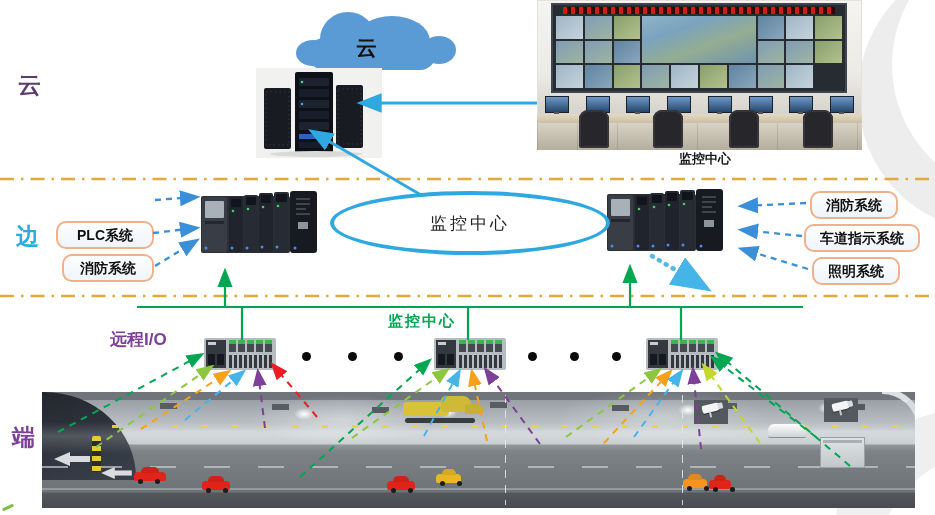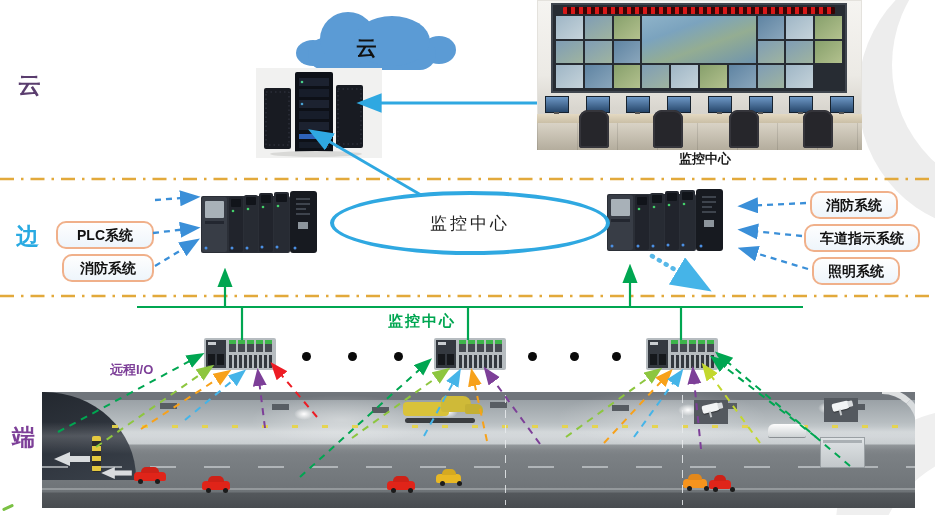--- a/index.html
+++ b/index.html
@@ -77,21 +77,21 @@
   .b6 { left:812px; top:257px; width:84px; }
 
   
   .ellipse-net { left:330px; top:191px; width:280px; height:64px; border:4px solid #2fa8e1; border-radius:50%;
     background:#fff; display:flex; align-items:center; justify-content:center; box-sizing:border-box;
     font-size:17px; letter-spacing:3px; color:#222; }
   .lbl-eic { left:385px; top:262px; width:172px; text-align:center; color:#00aeef; font-weight:bold; font-size:15px; }
 
   
   .lbl-bus { left:388px; top:312px; color:#00a651; font-weight:bold; font-size:15px; letter-spacing:2px; }
-  .lbl-rio { left:110px; top:361px; color:#7d3f98; font-weight:bold; font-size:13px; }
+  .lbl-rio { left:110px; top:328px; color:#7d3f98; font-weight:bold; font-size:17px; }
 
   
   .tunnel { left:42px; top:392px; width:873px; height:116px; overflow:hidden; z-index:2;
     background:linear-gradient(180deg,
       #70757b 0px,#70757b 8px,
       #9aa1a6 8px,#bcc2c5 34px,
       #cdd2d5 40px,#c3c8cb 52px,
       #888d91 53px,#7d8286 58px,
       #7d8286 58px,#6e7377 100px,
       #54585c 101px,#484c50 116px); }

